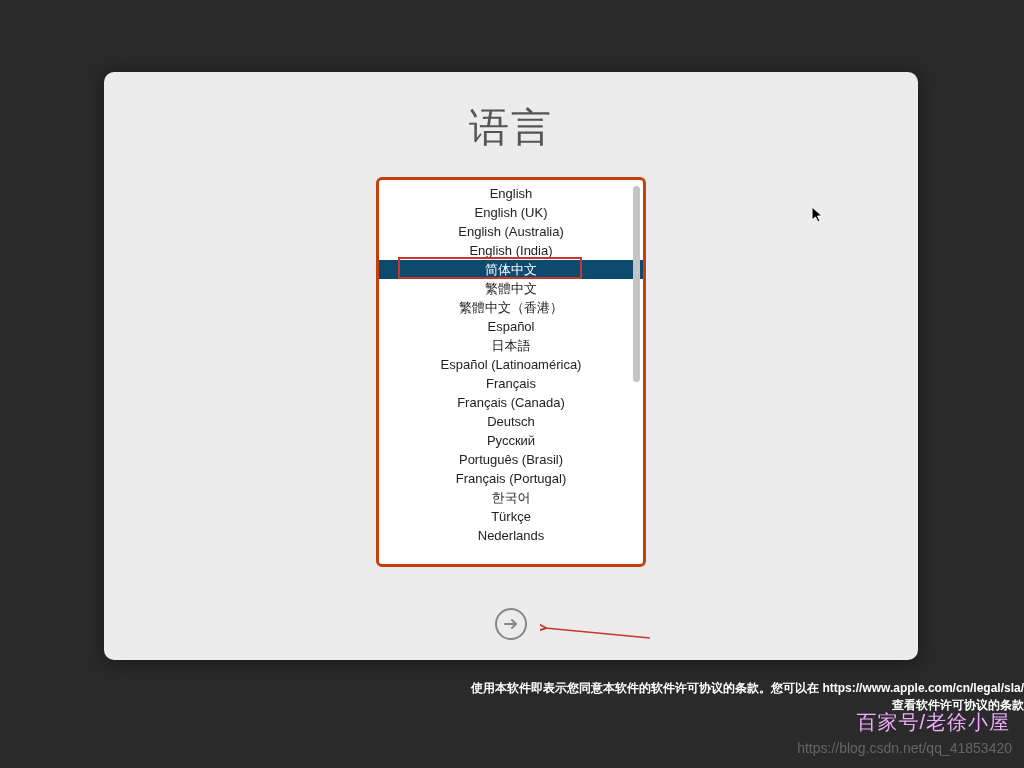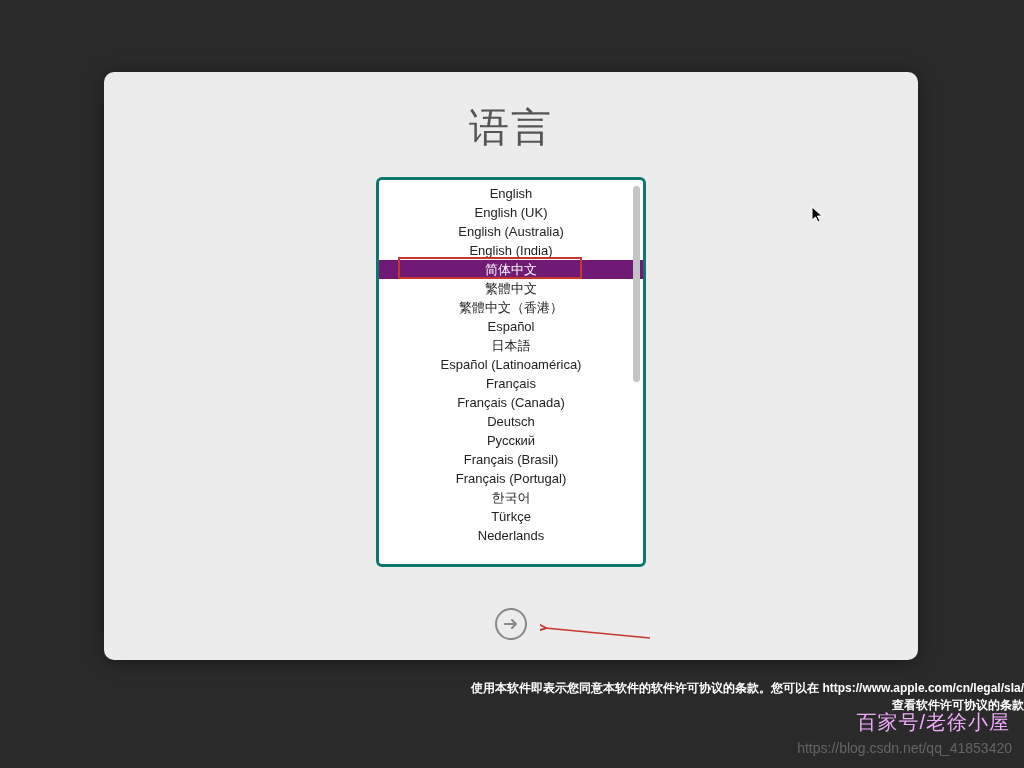--- a/index.html
+++ b/index.html
@@ -26,39 +26,39 @@
     color: #555;
     margin-top: 28px;
     letter-spacing: 2px;
   }
   .list-wrap {
     position: relative;
     margin: 22px auto 0;
     width: 270px;
     height: 390px;
     background: #fff;
-    border: 3px solid #0f766e;
+    border: 3px solid #c2410c;
     border-radius: 6px;
     padding: 4px 0;
   }
   .list {
     width: 100%;
     height: 100%;
     overflow: hidden;
     position: relative;
   }
   .item {
     font-size: 13px;
     line-height: 19px;
     color: #222;
     cursor: default;
     white-space: nowrap;
   }
   .item.selected {
-    background: #701a75;
+    background: #0c4a6e;
     color: #fff;
   }
   .red-box {
     position: absolute;
     border: 2px solid #c8372e;
     left: 19px;
     top: 77px;
     width: 184px;
     height: 22px;
     pointer-events: none;
@@ -143,21 +143,21 @@
         <div class="item selected">简体中文</div>
         <div class="item">繁體中文</div>
         <div class="item">繁體中文（香港）</div>
         <div class="item">Español</div>
         <div class="item">日本語</div>
         <div class="item">Español (Latinoamérica)</div>
         <div class="item">Français</div>
         <div class="item">Français (Canada)</div>
         <div class="item">Deutsch</div>
         <div class="item">Русский</div>
-        <div class="item">Français (Brasil)</div>
+        <div class="item">Português (Brasil)</div>
         <div class="item">Français (Portugal)</div>
         <div class="item">한국어</div>
         <div class="item">Türkçe</div>
         <div class="item">Nederlands</div>
       </div>
     <div class="scrollbar"></div>
     <div class="red-box"></div>
   </div>
 
   <div class="next-btn">

